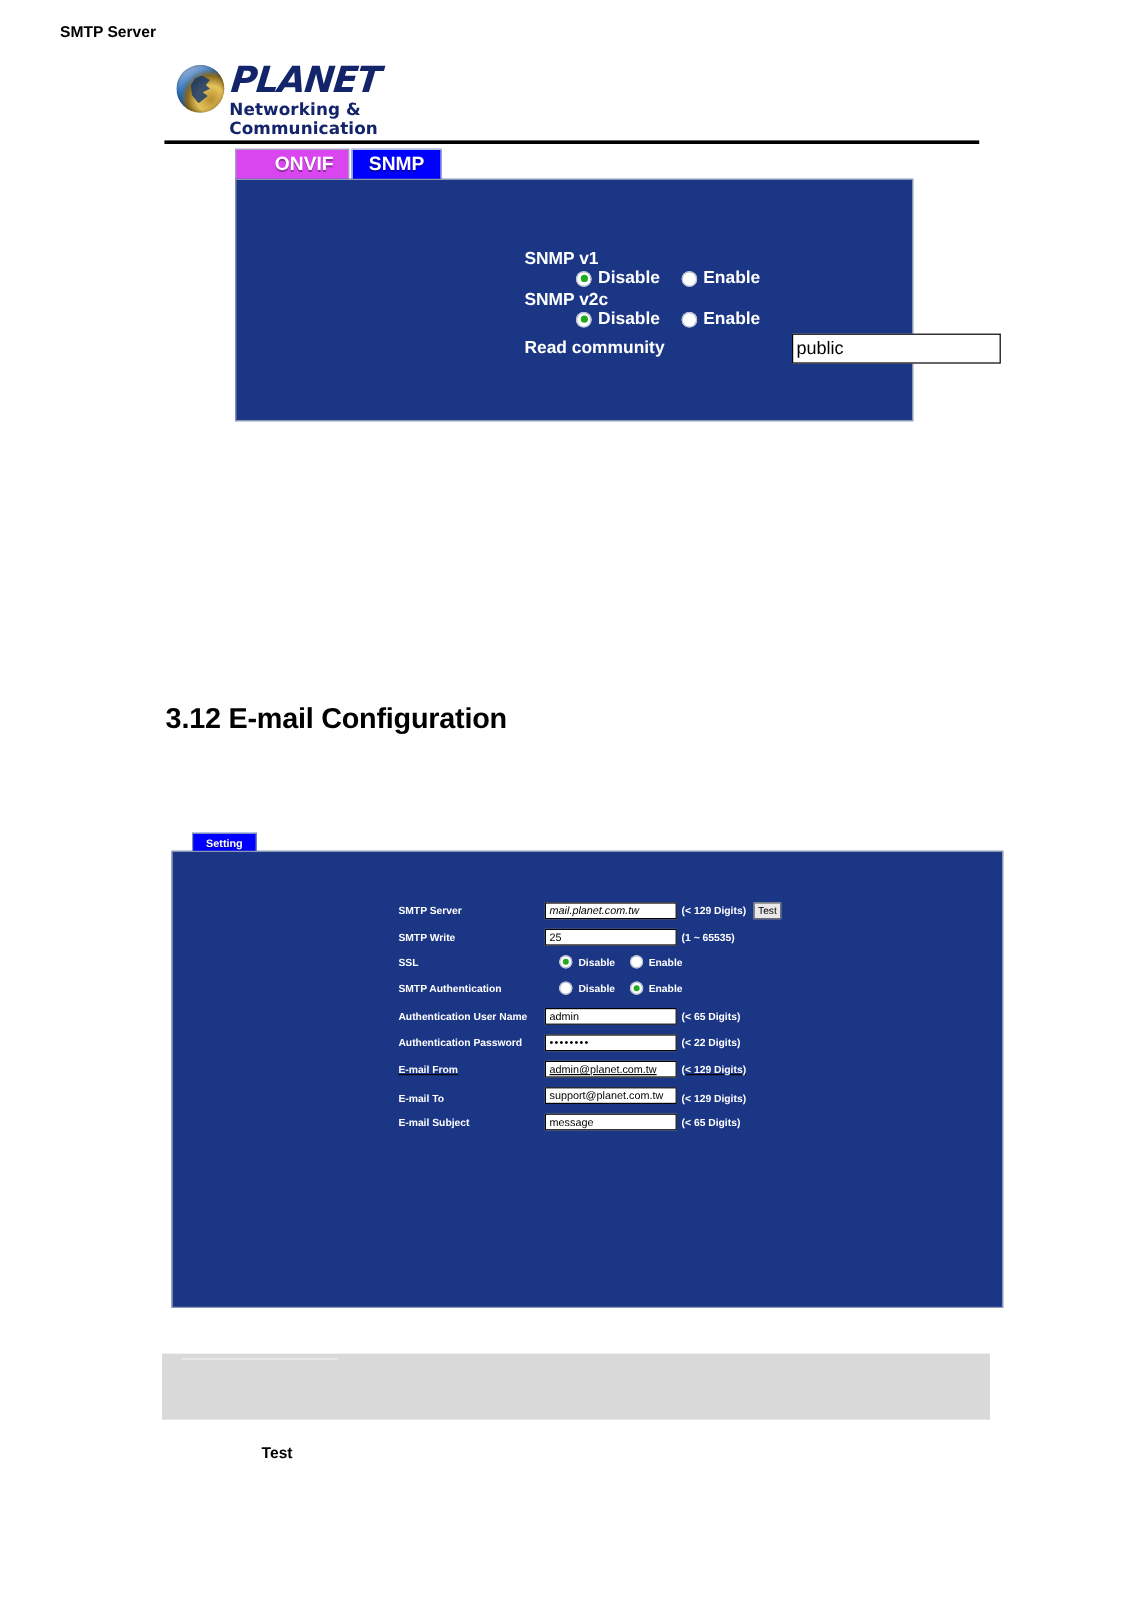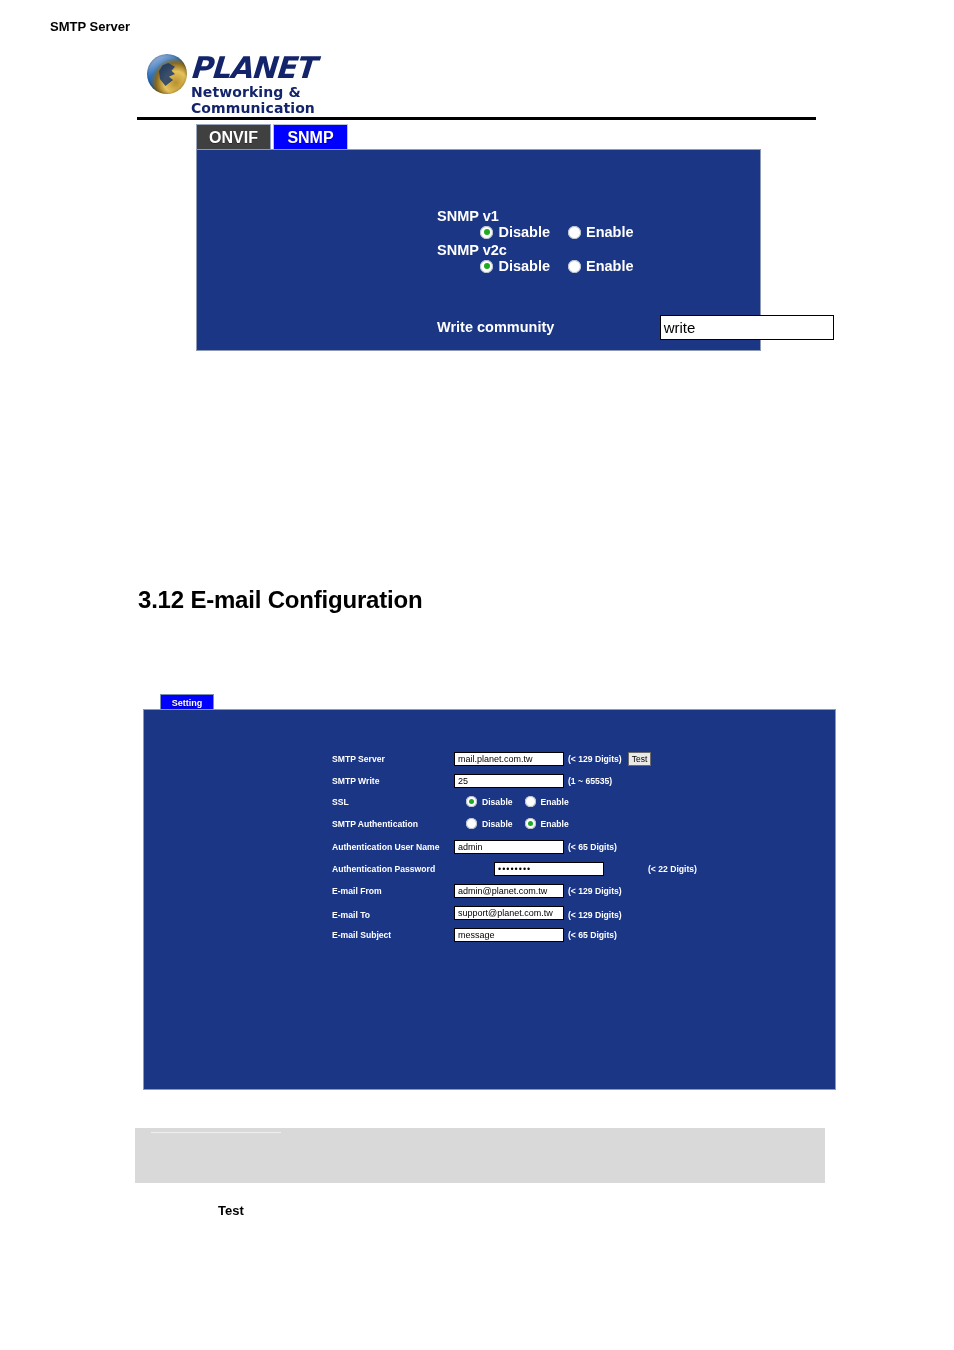--- a/index.html
+++ b/index.html
@@ -30,21 +30,21 @@
   .hr-main{position:absolute;left:137px;top:117px;width:679px;height:3px;background:#000;}
 
   
   .tabbar{position:absolute;display:flex;gap:2px;}
   .tab{
     font-weight:bold;color:#ffffff;text-align:center;
     display:flex;align-items:center;justify-content:center;
     border:1px solid #9aa7bd;border-bottom:none;
     text-shadow:0 1px 0 rgba(0,0,0,.35);
   }
-  .tab.inactive{background:#404040;}
+  .tab.inactive{background:#d946ef;padding-left:20px;}
   .tab.active{background:#0000ff;border-color:#b9c4d6;}
 
   .panel{position:absolute;background:#1b3685;border:1px solid #8e9ab4;}
 
   .row{position:absolute;display:flex;align-items:center;}
   .lbl{color:#ffffff;font-weight:bold;}
   .hint{color:#ffffff;font-weight:bold;}
 
   .txt{
     background:#ffffff;color:#000000;
@@ -133,40 +133,40 @@
   <div class="row snmp-row" style="top:92px;flex-direction:column;">
     <span class="lbl">SNMP v2c</span>
     <span class="radio-grp">
       <span class="radio on"></span>
       <span class="radio-lab">Disable</span>
       <span class="radio" style="margin-left:18px;"></span>
       <span class="radio-lab">Enable</span>
     </span>
   </div>
 
-
-  <div class="row snmp-row" style="top:161px;">
-    <span class="lbl">Write community</span>
-    <span class="txt">write</span>
+  <div class="row snmp-row" style="top:124px;">
+    <span class="lbl">Read community</span>
+    <span class="txt">public</span>
     <span class="hint">(&lt; 33 Digits)</span>
   </div>
+
 
 </div>
 
 <div id="mail-heading">3.12 E-mail Configuration</div>
 
 <div class="tabbar" id="mail-tabbar">
   <div class="tab active">Setting</div>
 </div>
 
 <div class="panel" id="mail-panel">
 
   <div class="row mail-row" style="top:42px;">
     <span class="lbl">SMTP Server</span>
-    <span class="txt" style="width:110px;">mail.planet.com.tw</span>
+    <span class="txt" style="width:110px;font-style:italic;">mail.planet.com.tw</span>
     <span class="hint">(&lt; 129 Digits)</span>
     <span class="test-btn">Test</span>
   </div>
 
   <div class="row mail-row" style="top:64px;">
     <span class="lbl">SMTP Write</span>
     <span class="txt" style="width:110px;">25</span>
     <span class="hint">(1 ~ 65535)</span>
   </div>
 
@@ -189,27 +189,27 @@
       <span class="radio-lab">Enable</span>
     </span>
   </div>
 
   <div class="row mail-row" style="top:130px;">
     <span class="lbl">Authentication User Name</span>
     <span class="txt" style="width:110px;">admin</span>
     <span class="hint">(&lt; 65 Digits)</span>
   </div>
 
-  <div class="row mail-row" style="top:152px;gap:40px;">
+  <div class="row mail-row" style="top:152px;">
     <span class="lbl">Authentication Password</span>
     <span class="txt" style="width:110px;letter-spacing:1px;">••••••••</span>
     <span class="hint">(&lt; 22 Digits)</span>
   </div>
 
-  <div class="row mail-row" style="top:174px;">
+  <div class="row mail-row" style="top:174px;text-decoration:underline;">
     <span class="lbl">E-mail From</span>
     <span class="txt" style="width:110px;">admin@planet.com.tw</span>
     <span class="hint">(&lt; 129 Digits)</span>
   </div>
 
   <div class="row mail-row" style="top:196px;align-items:flex-end;">
     <span class="lbl">E-mail To</span>
     <span class="txt" style="width:110px;">support@planet.com.tw</span>
     <span class="hint">(&lt; 129 Digits)</span>
   </div>

